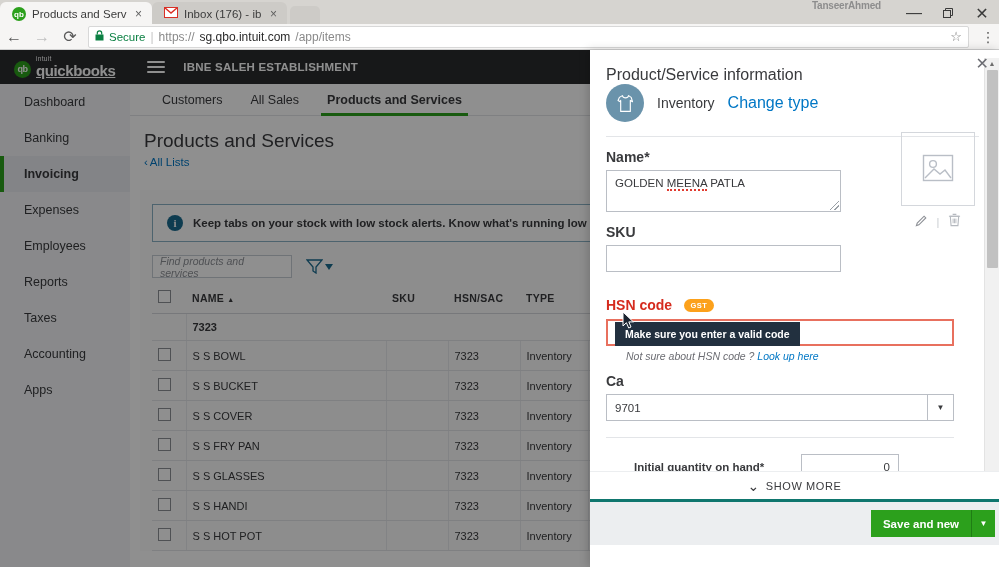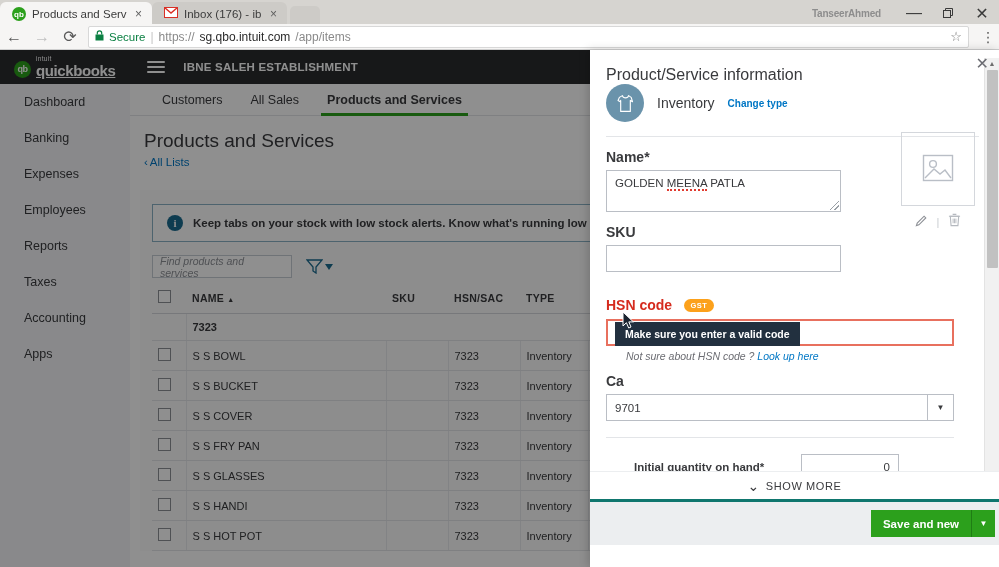--- a/index.html
+++ b/index.html
@@ -26,21 +26,21 @@
   .tab.inactive { background: #cdcbc7; width: 135px; }
   .tab-favicon { width: 14px; height: 14px; flex: 0 0 14px; display:block; }
   .tab-title { overflow: hidden; text-overflow: clip; flex: 1; }
   .tab-close { font-size: 12px; color: #5f5f5f; line-height: 1; padding: 0 2px; }
   .tab-newtab {
     width: 30px; height: 20px; margin-left: 3px; margin-bottom: 0;
     background: #cdcbc7; border-top-left-radius: 5px; border-top-right-radius: 5px;
   }
   .win-controls {
     position: absolute; top: 0; right: 0; height: 26px;
-    display: flex; align-items: center; gap: 0;
+    display: flex; align-items: flex-start; gap: 0;
   }
   .win-profile {
     font-size: 10px; color: #8d8d8d; margin-right: 16px;
     filter: blur(0.7px); letter-spacing: -0.2px; font-weight: 600;
   }
   .win-btn { width: 34px; height: 26px; display:flex; align-items:center; justify-content:center; color:#3a3a3a; }
   .addressbar-row {
     position: absolute; top: 24px; left: 0; width: 999px; height: 26px;
     display: flex; align-items: center; background: #f6f5f4;
     border-bottom: 1px solid #cfcfcf;
@@ -172,21 +172,21 @@
     line-height: 1;
   }
   .panel-inner { padding: 16px 20px 0 16px; position: relative; }
   .panel-title { font-size: 16px; color: #393a3d; font-weight: 400; }
   .type-row { display: flex; align-items: center; gap: 13px; padding-bottom: 14px; border-bottom: 1px solid #e3e5e8; }
   .type-avatar {
     width: 38px; height: 38px; border-radius: 50%; background: #6a93ab;
     display: flex; align-items: center; justify-content: center;
   }
   .type-name { font-size: 14px; color: #393a3d; }
-  .change-type { font-size: 10px; color: #0077c5; font-weight: 700; }
+  .change-type { font-size: 16px; color: #0077c5; font-weight: 400; }
 
   .fld-label { font-size: 14px; color: #393a3d; font-weight: 700; margin: 12px 0 5px 0; display:block; }
   .fld-label.error { color: #d52b1e; display: inline-block; margin-right: 7px; }
   .gst-badge {
     display: inline-flex; align-items:center; justify-content:center;
     background: #fca11b; color: #fff; font-size: 7.5px; font-weight: 700;
     border-radius: 9px; padding: 2px 7px; letter-spacing: 0.4px; vertical-align: 2px;
   }
   .txtarea {
     width: 235px; height: 42px; border: 1px solid #babec5; background: #fff;
@@ -354,20 +354,23 @@
 
   <div class="qb-body">
 
     <div class="qb-sidebar">
       <div class="side-item">
           <span>Dashboard</span>
         </div>
       <div class="side-item">
           <span>Banking</span>
         </div>
+      <div class="side-item active">
+          <span>Invoicing</span>
+        </div>
       <div class="side-item">
           <span>Expenses</span>
         </div>
       <div class="side-item">
           <span>Employees</span>
         </div>
       <div class="side-item">
           <span>Reports</span>
         </div>
       <div class="side-item">

